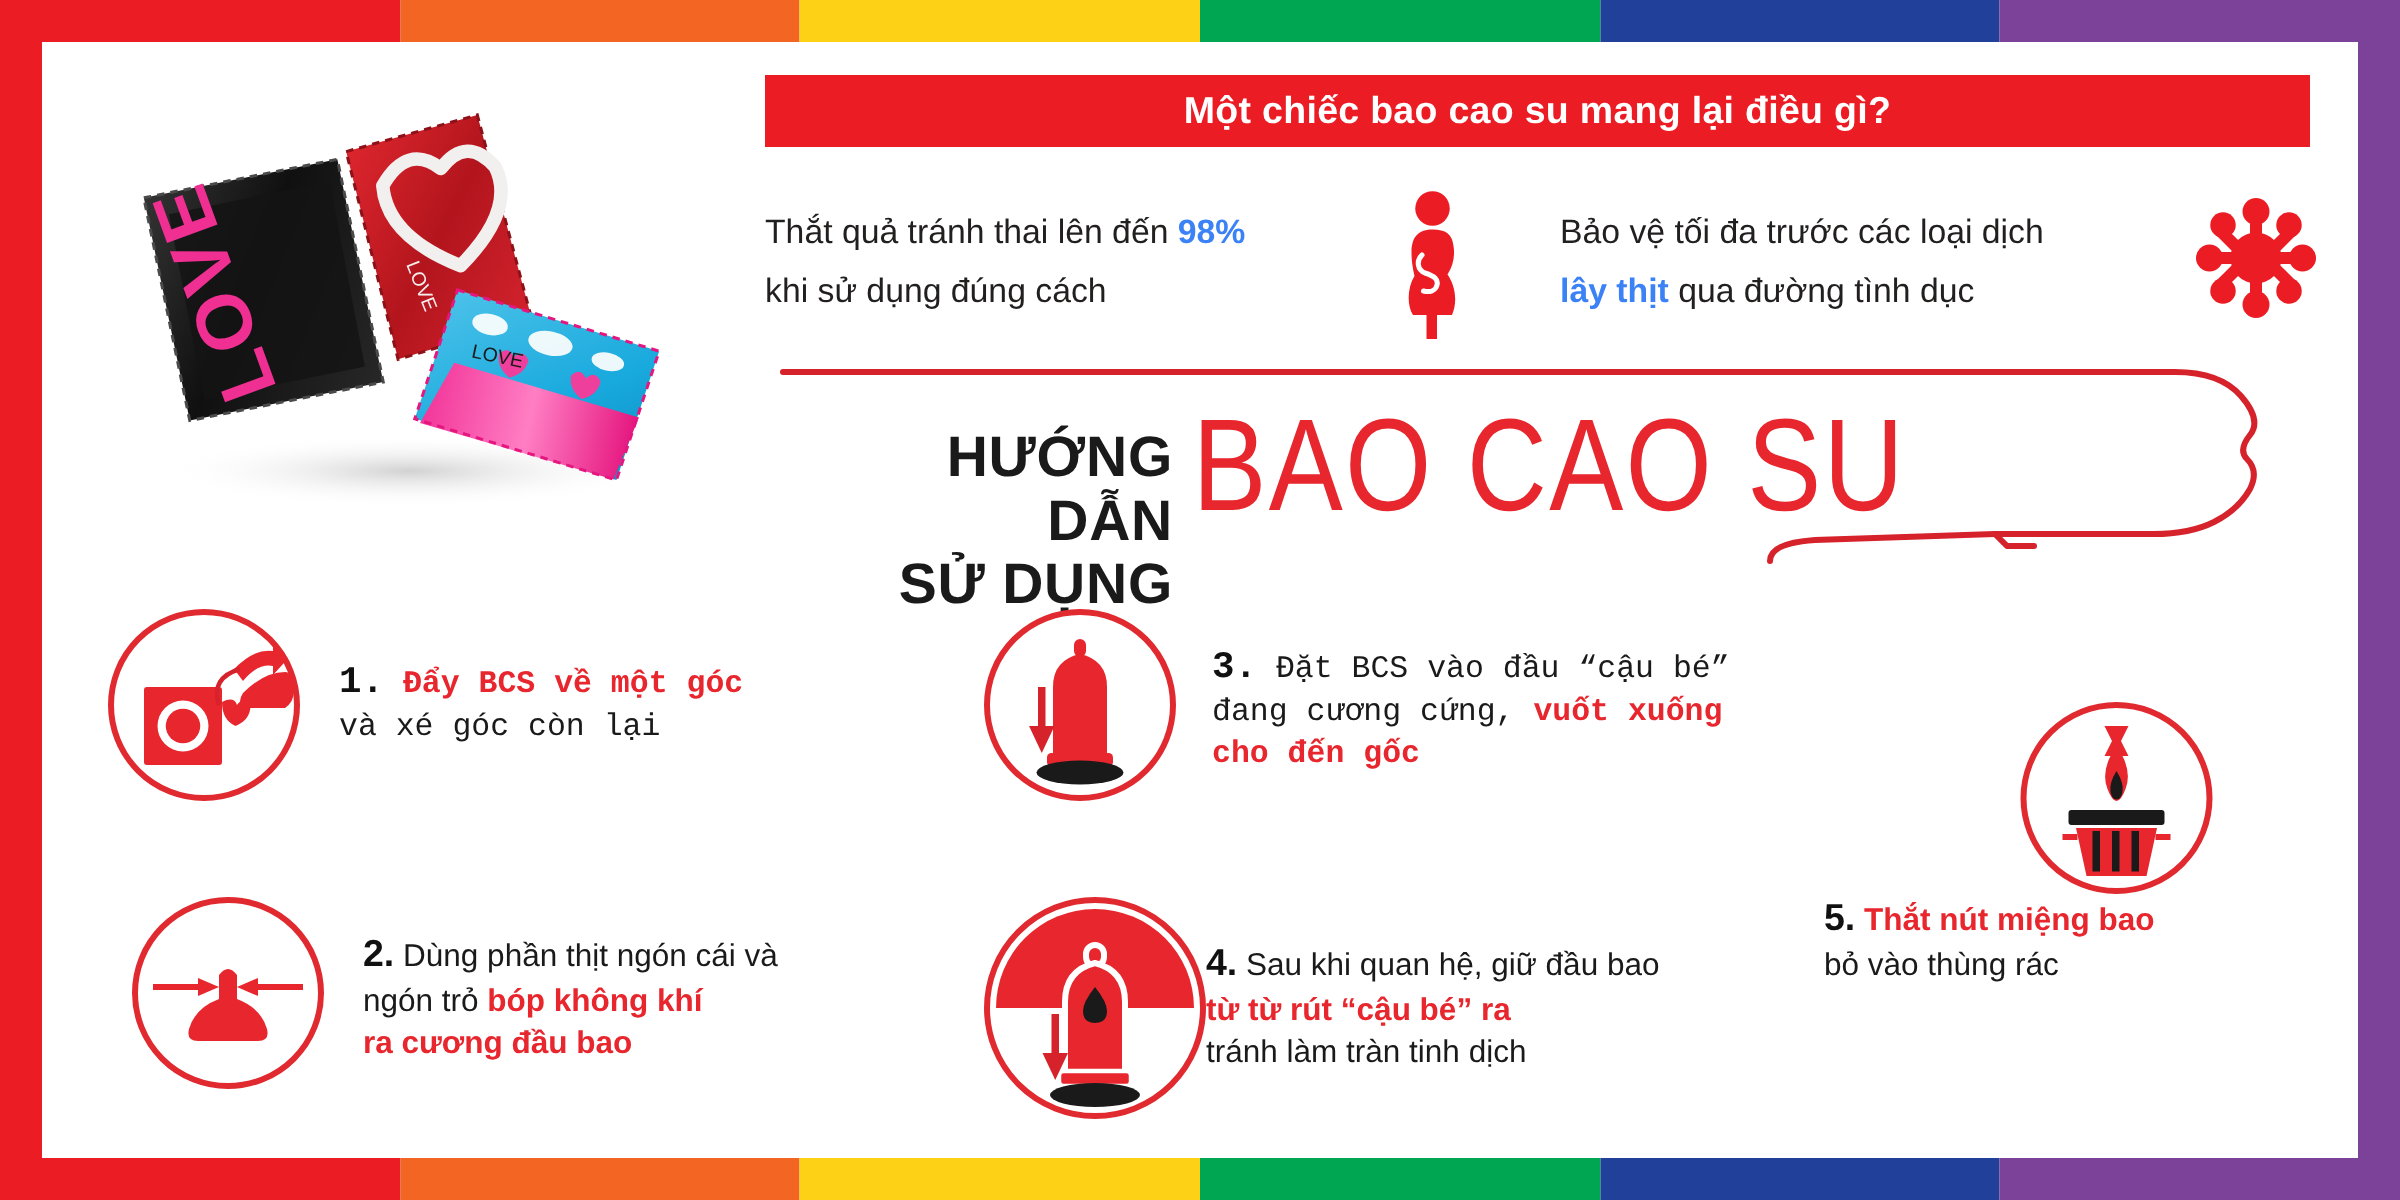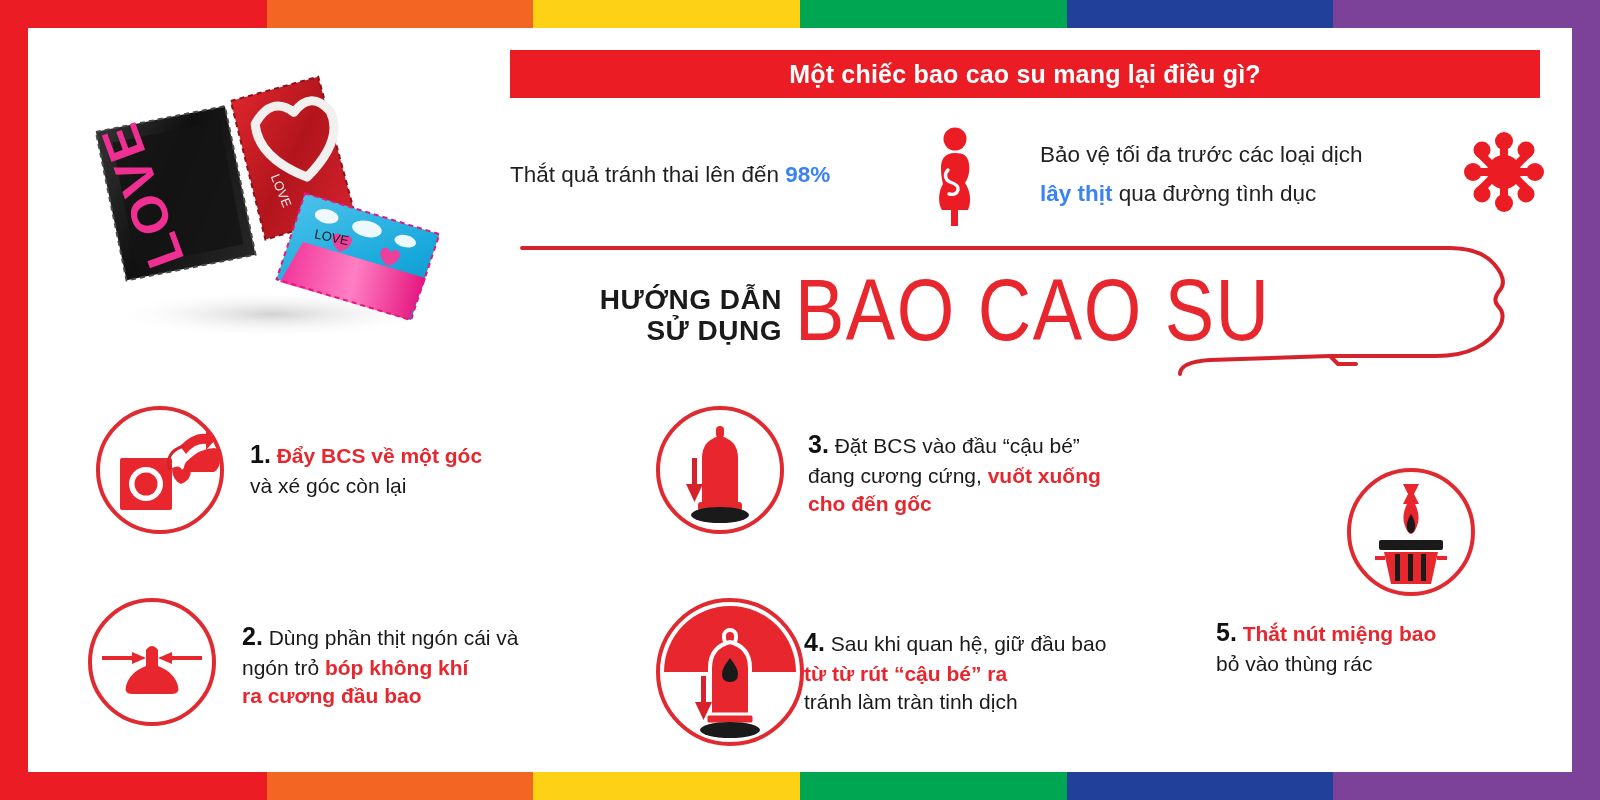--- a/index.html
+++ b/index.html
@@ -53,59 +53,59 @@
   .b2{left:530px;width:400px;}
   .icon-preg{position:absolute;left:415px;top:6px;width:56px;height:100px;}
   .icon-virus{position:absolute;left:950px;top:12px;width:88px;height:80px;}
 
   
   .titlewrap{position:absolute;left:482px;top:212px;width:1040px;height:146px;}
   .outline-svg{position:absolute;left:0;top:0;}
   .t-small{
     position:absolute;left:30px;top:44px;width:242px;
     text-align:right;color:#1a1a1a;font-weight:bold;
-    font-size:28px;line-height:1.12;letter-spacing:.5px;
+    font-size:38px;line-height:1.12;letter-spacing:.5px;
   }
   .t-big{
     position:absolute;left:285px;top:27px;
     color:#e8262d;font-weight:normal;font-size:74px;
     letter-spacing:1.5px;line-height:1;
     font-family:"Liberation Sans", sans-serif;
     transform:scaleY(1.18);transform-origin:left top;
   }
 
   
   .step{position:absolute;display:flex;align-items:flex-start;}
   .circle{
     border:4px solid #e02a30;border-radius:50%;
     box-sizing:border-box;flex:0 0 auto;position:relative;background:#fff;
   }
   .steptext{font-size:21px;color:#1a1a1a;line-height:1.34;}
   .steptext .num{font-size:25px;font-weight:bold;color:#111;}
   .steptext .hl{color:#e8262d;font-weight:bold;}
 
-  .s1{left:68px;top:378px;}
+  .s1{left:44px;top:378px;font-family:Liberation Mono, monospace;}
   .s1 .circle{width:128px;height:128px;}
   .s1 .steptext{margin-left:26px;margin-top:32px;width:330px;}
 
   .s2{left:60px;top:570px;}
   .s2 .circle{width:128px;height:128px;}
   .s2 .steptext{margin-left:26px;margin-top:22px;width:360px;}
 
-  .s3{left:628px;top:378px;}
+  .s3{left:628px;top:378px;font-family:Liberation Mono, monospace;}
   .s3 .circle{width:128px;height:128px;}
   .s3 .steptext{margin-left:24px;margin-top:22px;width:390px;}
 
   .s4{left:628px;top:570px;}
   .s4 .circle{width:148px;height:148px;}
   .s4 .steptext{margin-top:28px;width:400px;}
 
   .s5{left:1248px;top:440px;flex-direction:column;align-items:center;}
   .s5 .circle{width:128px;height:128px;}
-  .s5 .steptext{margin-top:20px;width:330px;text-align:left;margin-left:-60px;}
+  .s5 .steptext{width:330px;text-align:left;margin-left:-60px;}
 </style>
 </head>
 <body>
 
 <div id="stage">
 
   <div class="rainbow-top">
     <span style="background:#ec1c24"></span>
     <span style="background:#f26522"></span>
     <span style="background:#fcd116"></span>
@@ -192,20 +192,21 @@
 
     <div class="headbar">
       <span>Một chiếc bao cao su mang lại điều gì?</span>
     </div>
 
     <div class="benefits">
 
       <div class="benefit b1">
         <div class="btext">
           <span>Thắt quả tránh thai lên đến </span><b>98%</b><br>
+          <span>khi sử dụng đúng cách</span>
         </div>
       </div>
 
       <div class="icon-preg">
         <svg width="56" height="100" viewBox="0 0 56 100">
           <circle cx="30" cy="13" r="11.5" fill="#ec1c24"></circle>
           <path d="M30 27 c-11 0 -14 7 -14 15 c0 7 1 11 2 16 c-5 8 -5 20 -1 26 l26 0 c4 -9 2 -20 -3 -27
                    c4 -6 5 -13 4 -19 c-1 -8 -5 -11 -14 -11 Z" fill="#ec1c24"></path>
           <path d="M23 44 c-4 4 -3 10 2 12 c6 2 9 4 8 8 c-1 4 -5 5 -9 4" fill="none" stroke="#ffffff" stroke-width="3.4" stroke-linecap="round"></path>
           <rect x="26" y="80" width="7" height="20" fill="#ec1c24"></rect>

